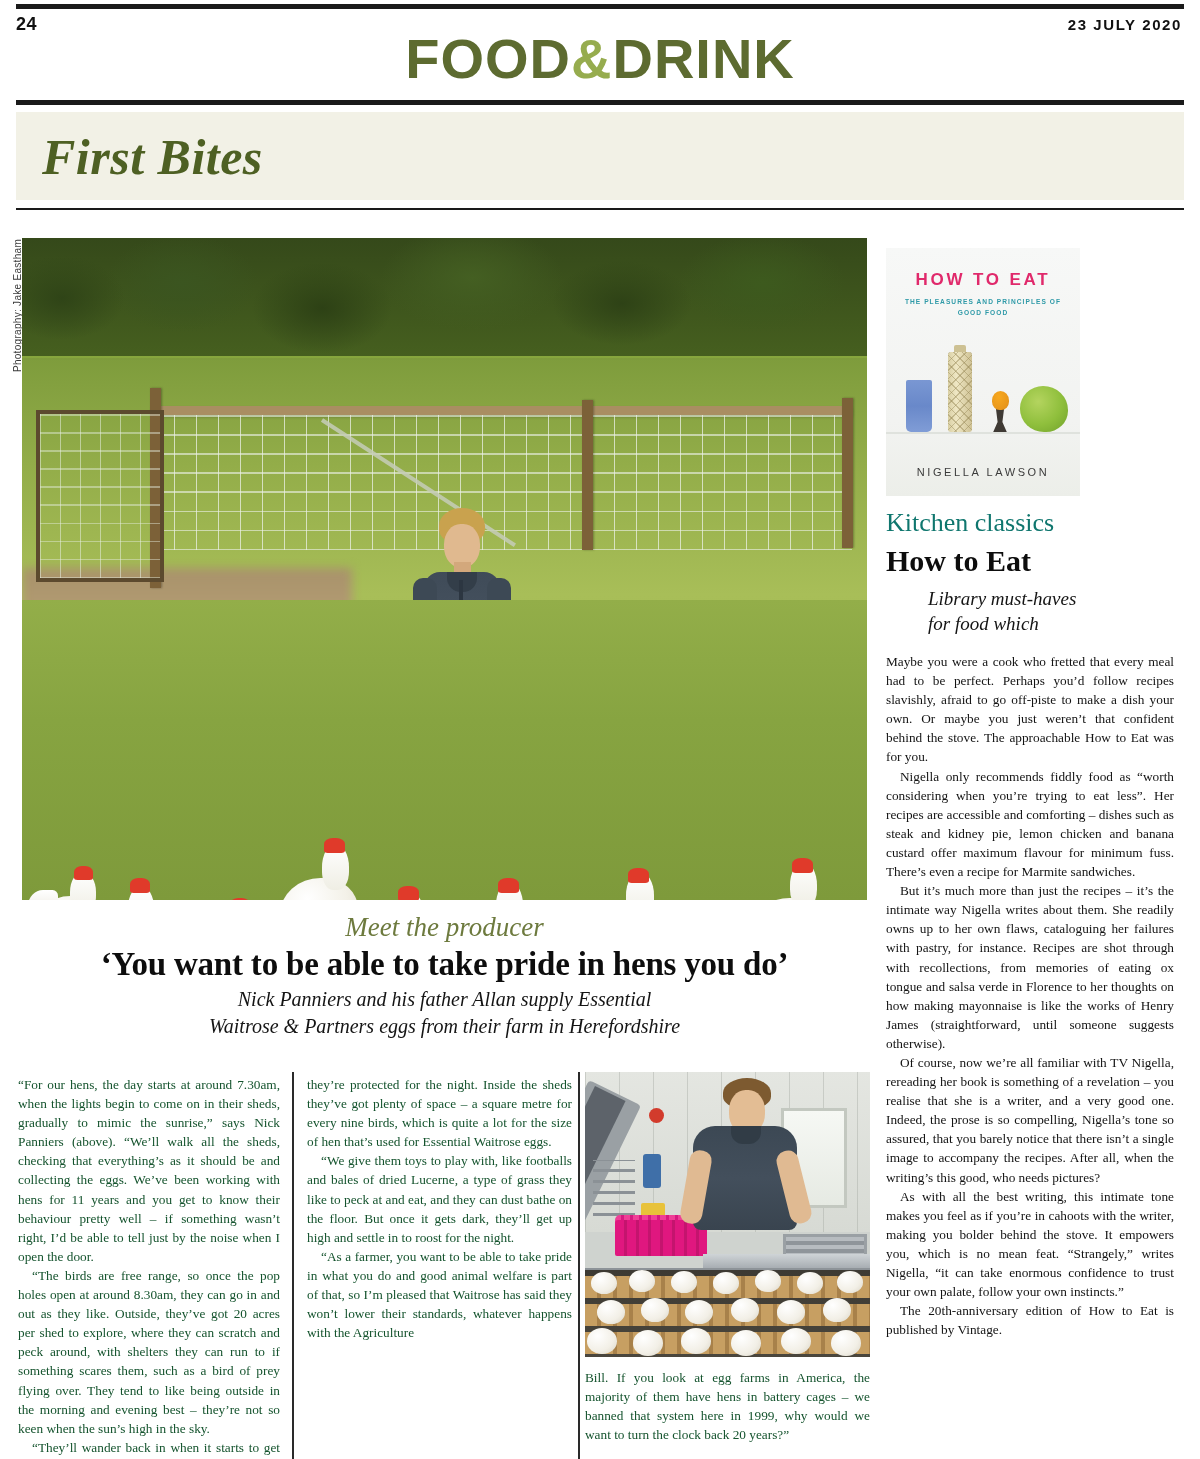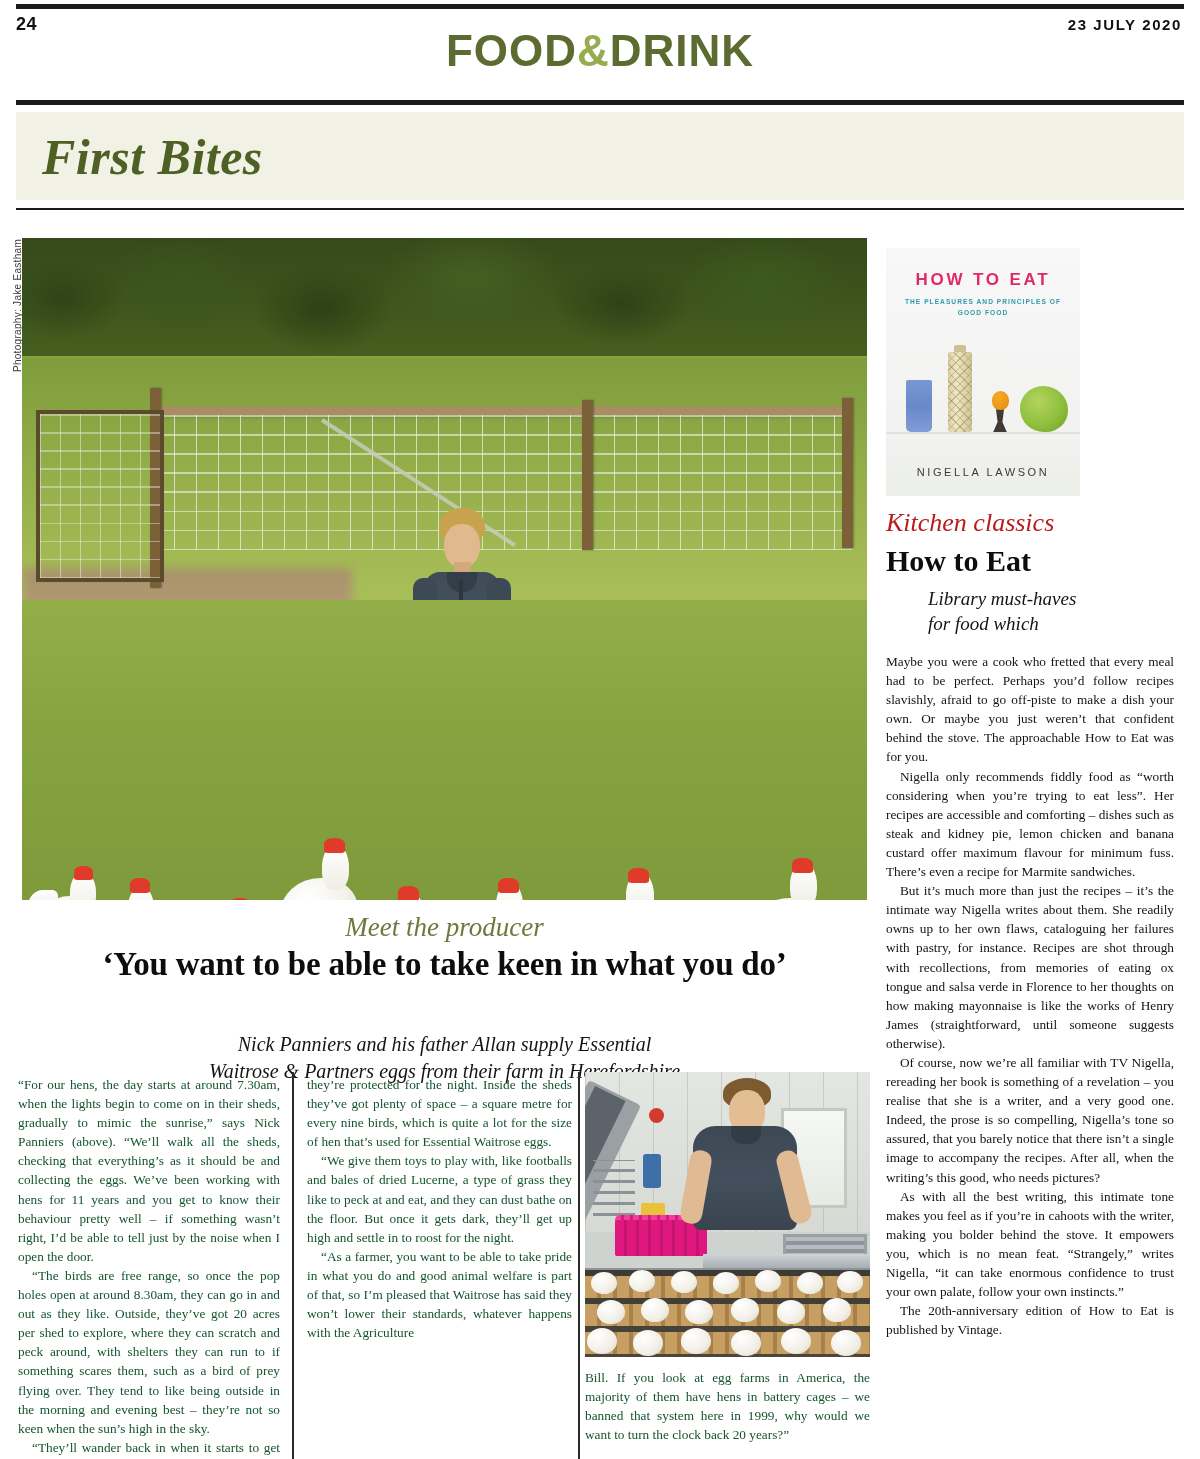--- a/index.html
+++ b/index.html
@@ -22,21 +22,21 @@
     font-size:18px; font-weight:700; letter-spacing:0.5px; color:#111;
   }
   .issue-date {
     position:absolute; right:18px; top:16px;
     font-family:"Liberation Sans", sans-serif;
     font-size:15px; font-weight:700; letter-spacing:1.6px; color:#111;
   }
   .section-title {
     position:absolute; left:0; top:26px; width:1200px; text-align:center;
     font-family:"Liberation Sans", sans-serif;
-    font-size:44px; font-weight:700; letter-spacing:1px;
+    font-size:56px; font-weight:700; letter-spacing:1px;
     color:#5d6b30;
   }
   .section-title .amp { color:#96ac4e; font-weight:700; }
 
   .rule-heavy {
     position:absolute; left:16px; width:1168px; height:5px; background:#1a1a1a;
   }
   .rule-thin {
     position:absolute; left:16px; width:1168px; height:2px; background:#1a1a1a;
   }
@@ -179,21 +179,21 @@
   .kicker {
     position:absolute; left:22px; top:912px; width:845px; text-align:center;
     font-style:italic; font-size:27px; color:#6d7a3e;
   }
   .headline {
     position:absolute; left:22px; top:946px; width:845px; text-align:center;
     font-weight:700; font-size:33px; letter-spacing:-0.2px; color:#0d0d0d;
   }
   .standfirst {
     position:absolute; left:22px; top:986px; width:845px; text-align:center;
-    font-style:italic; font-size:20px; line-height:27px; color:#141414;margin-top:45px;
+    font-style:italic; font-size:20px; line-height:27px; color:#141414;
   }
 
   
   .col {
     position:absolute; top:1075px;
     font-size:13.3px; line-height:19.1px;
     text-align:justify; color:#14532d;
     overflow:hidden;
   }
   .col p { text-indent:0; }
@@ -318,21 +318,21 @@
     border-radius:48% 52% 46% 50%;
   }
   .bc-author {
     position:absolute; left:0; bottom:18px; width:100%; text-align:center;
     font-family:"Liberation Sans", sans-serif;
     font-size:11px; letter-spacing:2.6px; color:#3b3b3b;
   }
 
   .rail-kicker {
     position:absolute; left:886px; top:508px; width:300px;
-    font-style:italic; font-size:26px; color:#b91c1c;
+    font-size:26px; color:#0f766e;
   }
   .rail-title {
     position:absolute; left:886px; top:544px; width:300px;
     font-weight:700; font-size:30px; color:#0d0d0d;
   }
   .rail-standfirst {
     position:absolute; left:928px; top:586px; width:300px;
     font-style:italic; font-size:19px; line-height:25px; color:#141414;
   }
   .rail-body {
@@ -444,21 +444,21 @@
 
   <div class="hen" style="left:726px; top:620px; width:88px; height:116px;">
     <div class="hen-body" style="width:80px; height:72px; top:40px;"></div>
     <div class="hen-neck" style="left:42px; top:4px; width:27px; height:46px;"></div>
     <div class="hen-comb" style="left:44px; top:0px; width:21px; height:15px;"></div>
   </div>
 
 </div>
 
 <div class="kicker">Meet the producer</div>
-<div class="headline">‘You want to be able to take keen in what you do’</div>
+<div class="headline">‘You want to be able to take pride in hens you do’</div>
 <div class="standfirst">
   <div>Nick Panniers and his father Allan supply Essential</div>
   <div>Waitrose &amp; Partners eggs from their farm in Herefordshire</div>
 </div>
 
 <div class="col-divider div-1"></div>
 <div class="col-divider div-2"></div>
 
 <div class="col col-1">
   <p>“For our hens, the day starts at around 7.30am, when the lights begin to come on in their sheds, gradually to mimic the sunrise,” says Nick Panniers (above). “We’ll walk all the sheds, checking that everything’s as it should be and collecting the eggs. We’ve been working with hens for 11 years and you get to know their behaviour pretty well – if something wasn’t right, I’d be able to tell just by the noise when I open the door.</p>

